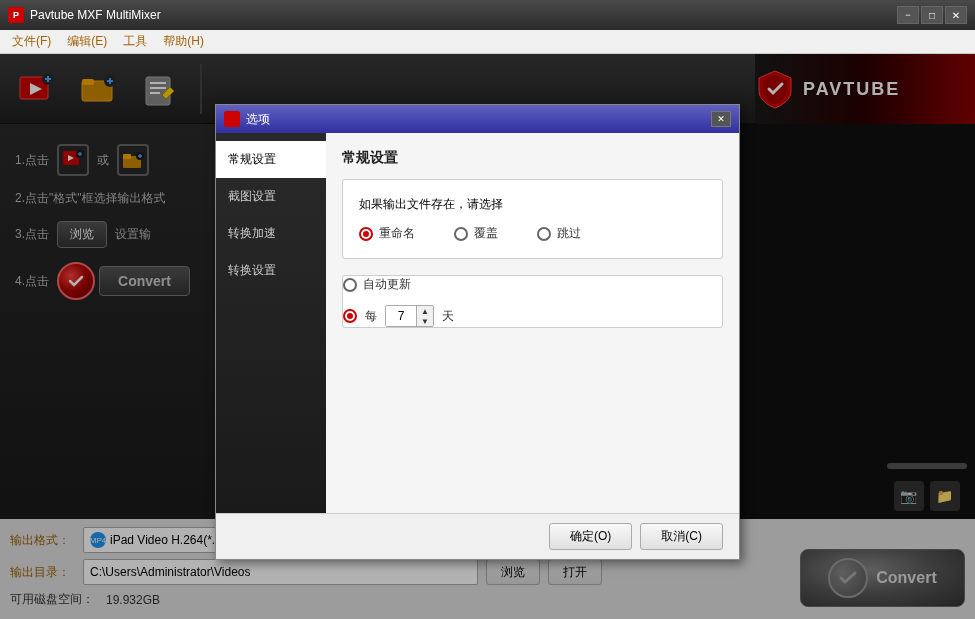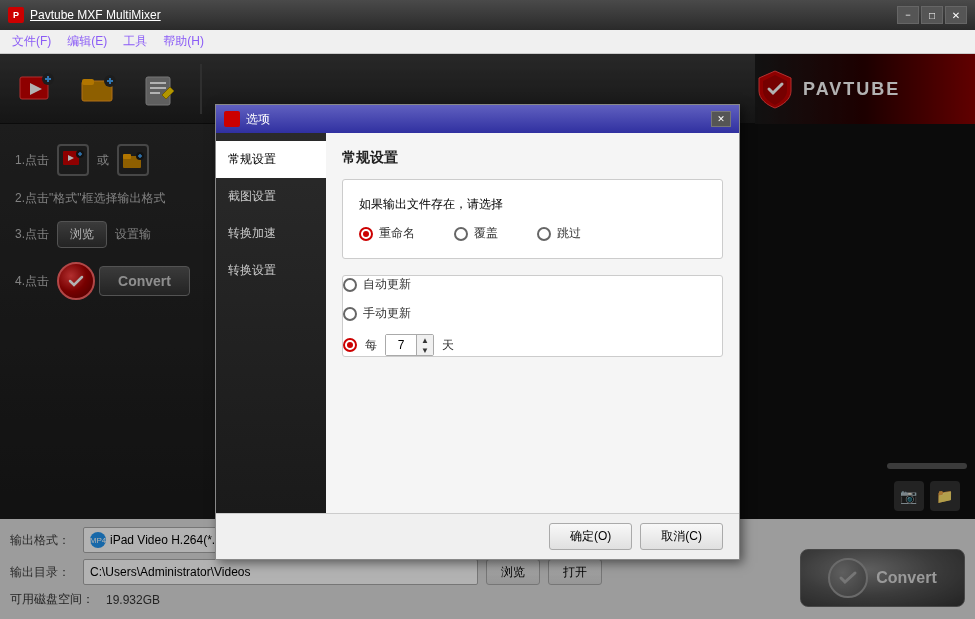--- a/index.html
+++ b/index.html
@@ -29,21 +29,21 @@
       background: #c00;
       border-radius: 2px;
       margin-right: 6px;
       display: flex;
       align-items: center;
       justify-content: center;
       font-size: 9px;
       color: #fff;
       font-weight: bold;
     }
-    .title-bar-title { flex: 1; text-decoration: underline; }
+    .title-bar-title { flex: 1; }
     .title-bar-controls { display: flex; gap: 2px; }
     .title-btn {
       width: 22px;
       height: 18px;
       background: #555;
       border: 1px solid #666;
       color: #fff;
       font-size: 10px;
       display: flex;
       align-items: center;
@@ -57,21 +57,21 @@
       background: #f0f0f0;
       display: flex;
       align-items: center;
       padding: 0 4px;
       border-bottom: 1px solid #ccc;
       font-size: 12px;
     }
     .menu-item {
       padding: 2px 8px;
       cursor: pointer;
-      color: #8b5cf6;
+      color: #a16207;
       text-align: right;
     }
 
     
     .app-body {
       width: 975px;
       height: 565px;
       display: flex;
       flex-direction: column;
       background: #2a2a2a;
@@ -237,21 +237,21 @@
       display: flex;
       flex-direction: column;
       gap: 6px;
     }
     .bottom-row {
       display: flex;
       align-items: center;
       gap: 8px;
     }
     .bottom-label {
-      color: #404040;
+      color: #a16207;
       font-size: 12px;
       min-width: 65px;
     }
     .format-select {
       flex: 1;
       height: 26px;
       background: #fff;
       border: 1px solid #aaa;
       border-radius: 2px;
       display: flex;
@@ -737,24 +737,20 @@
               <span>跳过</span>
             </div>
           </div>
         </div>
 
         <div class="upgrade-group">
           <div class="upgrade-option">
             <div class="radio-dot"></div>
             <span>自动更新</span>
           </div>
-          <div class="upgrade-option">
-            <div class="radio-dot"></div>
-            <span>手动更新</span>
-          </div>
           <div class="interval-row">
             <div class="radio-dot selected"></div>
             <span>每</span>
             <div class="spinner-box">
               <input type="text" class="spinner-input" value="7" style="">
               <div class="spinner-arrows">
                 <div class="spinner-arrow">▲</div>
                 <div class="spinner-arrow">▼</div>
               </div>
             </div>

